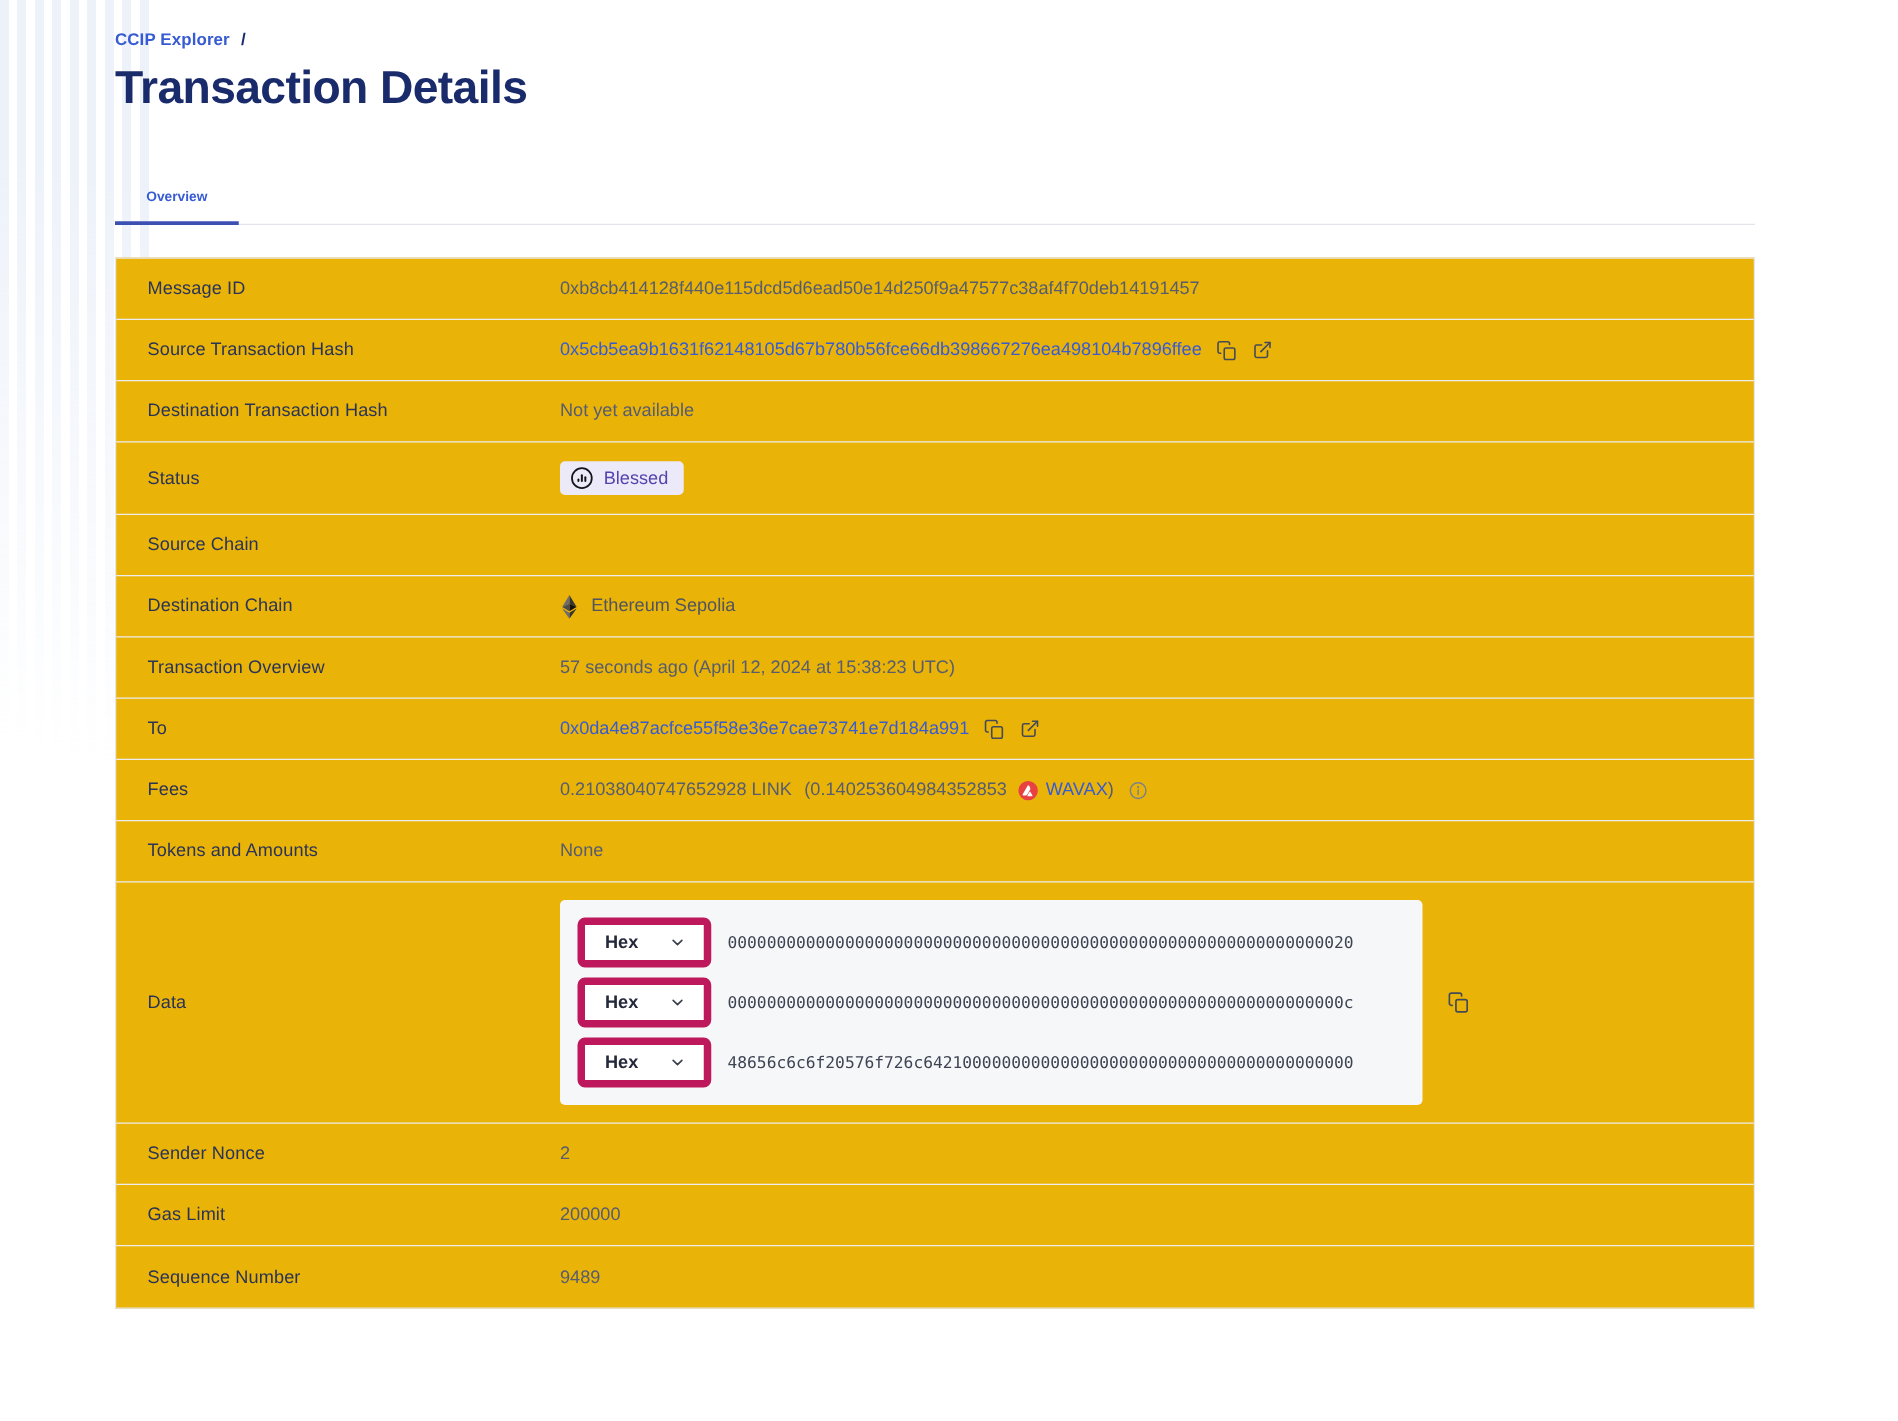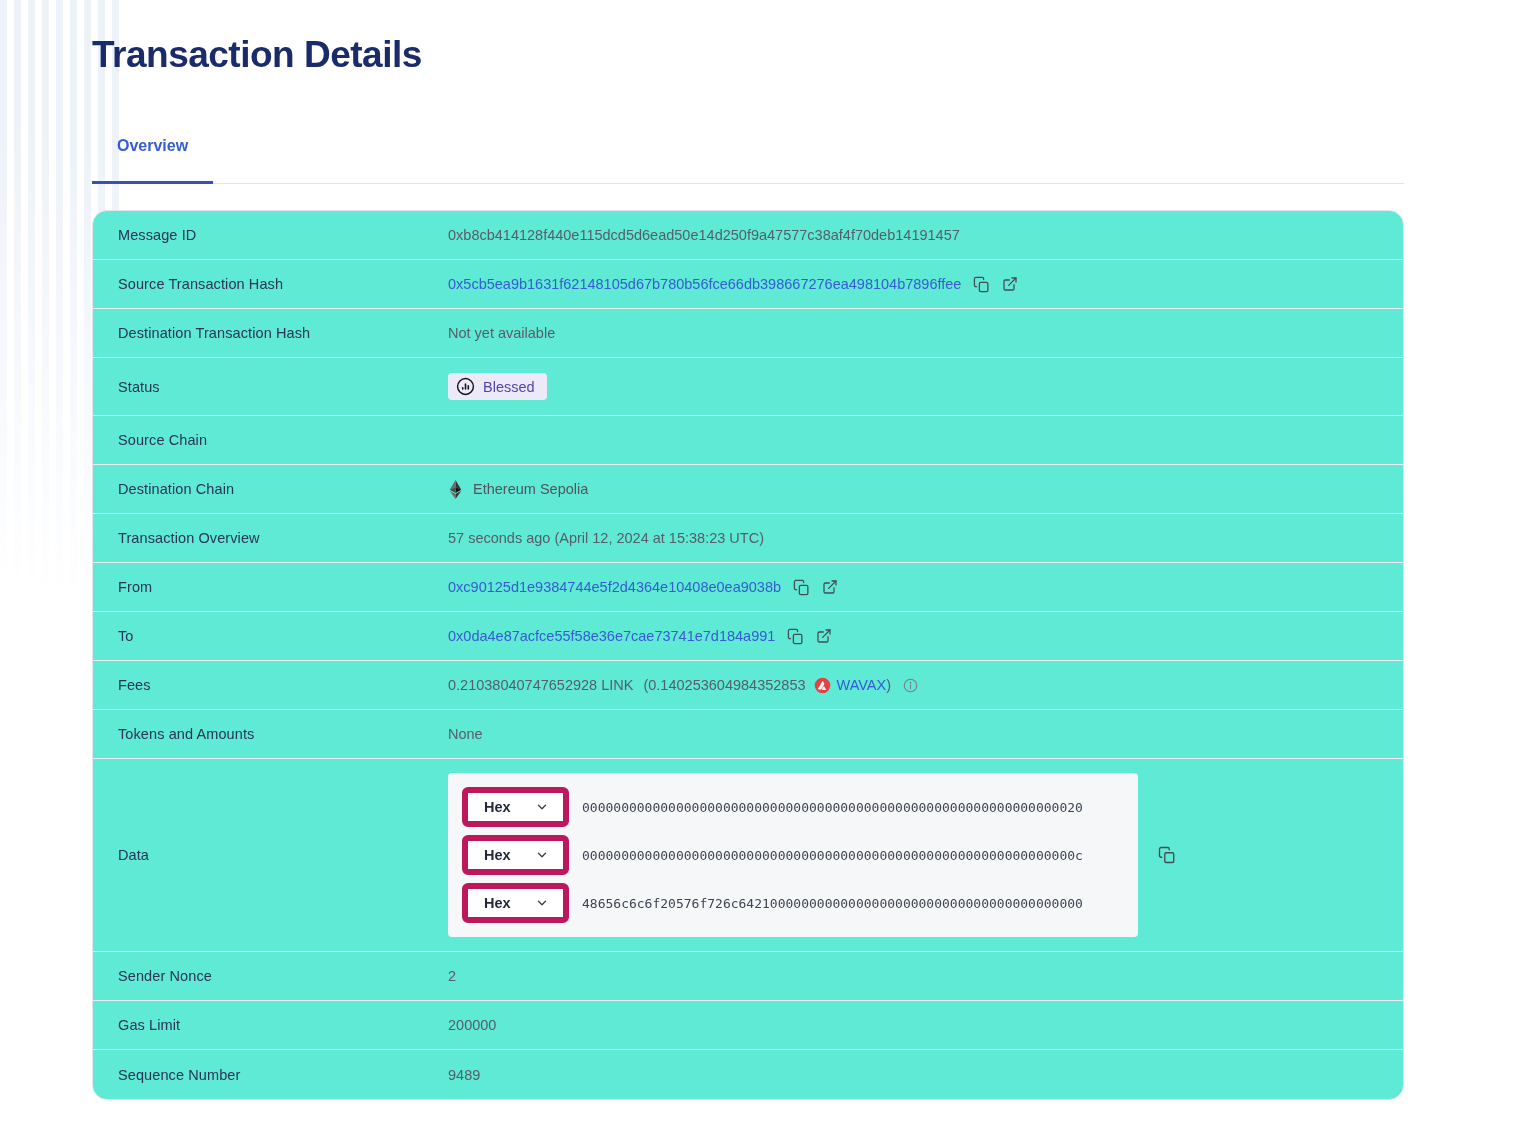--- a/index.html
+++ b/index.html
@@ -17,26 +17,26 @@
   .page { position:relative; padding:24px 114px 0 92px; }
 
   .breadcrumb { font-size:13.5px; font-weight:700; letter-spacing:.1px; }
   .breadcrumb a { color:#375BD2; text-decoration:none; cursor:pointer; }
   .breadcrumb .sep { color:#1a2b6b; margin-left:5px; }
 
   h1.title { margin-top:10px; font-size:37px; font-weight:700; letter-spacing:-.5px; color:#1a2b6b; }
 
   
   .tabs { margin-top:50px; border-bottom:1px solid #e4e5ea; display:flex; }
-  .tab { padding:11px 25px 26px; font-size:16px; font-weight:700; color:#375BD2;
+  .tab { padding:11px 25px 13px; font-size:11px; font-weight:700; color:#375BD2;
     border-bottom:3px solid transparent; margin-bottom:-1px; cursor:pointer; }
   .tab.active { border-bottom-color:#3b50b2; }
 
   
-  .card { margin-top:26px; border:1px solid #e5e6eb; border-radius:15px; background:#5eead4; }
+  .card { margin-top:26px; border:1px solid #e5e6eb; border-radius:0; background:#eab308; }
   .row { display:flex; align-items:center; min-height:49px; padding:6px 0; border-bottom:1px solid #ededf1; }
   .row:last-child { border-bottom:none; }
   .cell-label { flex:0 0 355px; padding-left:25px; font-size:14.5px; font-weight:500; color:#2a3457; letter-spacing:.1px; }
   .cell-value { flex:1; display:flex; align-items:center; font-size:14.5px; color:#575d6e; padding-right:20px; }
 
   a.hashlink { color:#375BD2; text-decoration:none; font-weight:500; cursor:pointer; }
 
   .icon-btn { background:none; border:none; padding:0; margin-left:12px; cursor:pointer;
     display:inline-flex; align-items:center; color:#454a57; }
   .icon-btn svg { display:block; }
@@ -63,20 +63,24 @@
   .hexval { margin-left:13px; font-family:"DejaVu Sans Mono","Liberation Mono",monospace;
     font-size:13px; color:#3f4453; letter-spacing:0; white-space:nowrap; }
 </style>
 </head>
 <body>
 
 <div class="deco"></div>
 
 <div class="page">
 
+  <div class="breadcrumb">
+    <a>CCIP Explorer</a>
+    <span class="sep">/</span>
+  </div>
 
   <h1 class="title">Transaction Details</h1>
 
   <div class="tabs">
     <div class="tab active">Overview</div>
   </div>
 
   <div class="card">
 
     <div class="row">
@@ -153,39 +157,20 @@
       </div>
     </div>
 
     <div class="row">
       <div class="cell-label">Transaction Overview</div>
       <div class="cell-value">
           <span>57 seconds ago (April 12, 2024 at 15:38:23 UTC)</span>
         </div>
     </div>
 
-    <div class="row">
-      <div class="cell-label">From</div>
-      <div class="cell-value">
-        <a class="hashlink">0xc90125d1e9384744e5f2d4364e10408e0ea9038b</a>
-        <button class="icon-btn" aria-label="copy">
-          <svg width="17" height="17" viewBox="0 0 24 24" fill="none" stroke="currentColor" stroke-width="1.8" stroke-linecap="round" stroke-linejoin="round">
-              <rect x="9" y="9" width="12" height="13" rx="2"></rect>
-              <path d="M5 15H4a2 2 0 0 1-2-2V4a2 2 0 0 1 2-2h9a2 2 0 0 1 2 2v1"></path>
-            </svg>
-        </button>
-        <button class="icon-btn" aria-label="open external">
-          <svg width="16" height="16" viewBox="0 0 24 24" fill="none" stroke="currentColor" stroke-width="1.9" stroke-linecap="round" stroke-linejoin="round">
-              <path d="M18 13v6a2 2 0 0 1-2 2H5a2 2 0 0 1-2-2V8a2 2 0 0 1 2-2h6"></path>
-              <polyline points="15 3 21 3 21 9"></polyline>
-              <line x1="10" y1="14" x2="21" y2="3"></line>
-            </svg>
-        </button>
-      </div>
-    </div>
 
     <div class="row">
       <div class="cell-label">To</div>
       <div class="cell-value">
         <a class="hashlink">0x0da4e87acfce55f58e36e7cae73741e7d184a991</a>
         <button class="icon-btn" aria-label="copy">
           <svg width="17" height="17" viewBox="0 0 24 24" fill="none" stroke="currentColor" stroke-width="1.8" stroke-linecap="round" stroke-linejoin="round">
               <rect x="9" y="9" width="12" height="13" rx="2"></rect>
               <path d="M5 15H4a2 2 0 0 1-2-2V4a2 2 0 0 1 2-2h9a2 2 0 0 1 2 2v1"></path>
             </svg>

